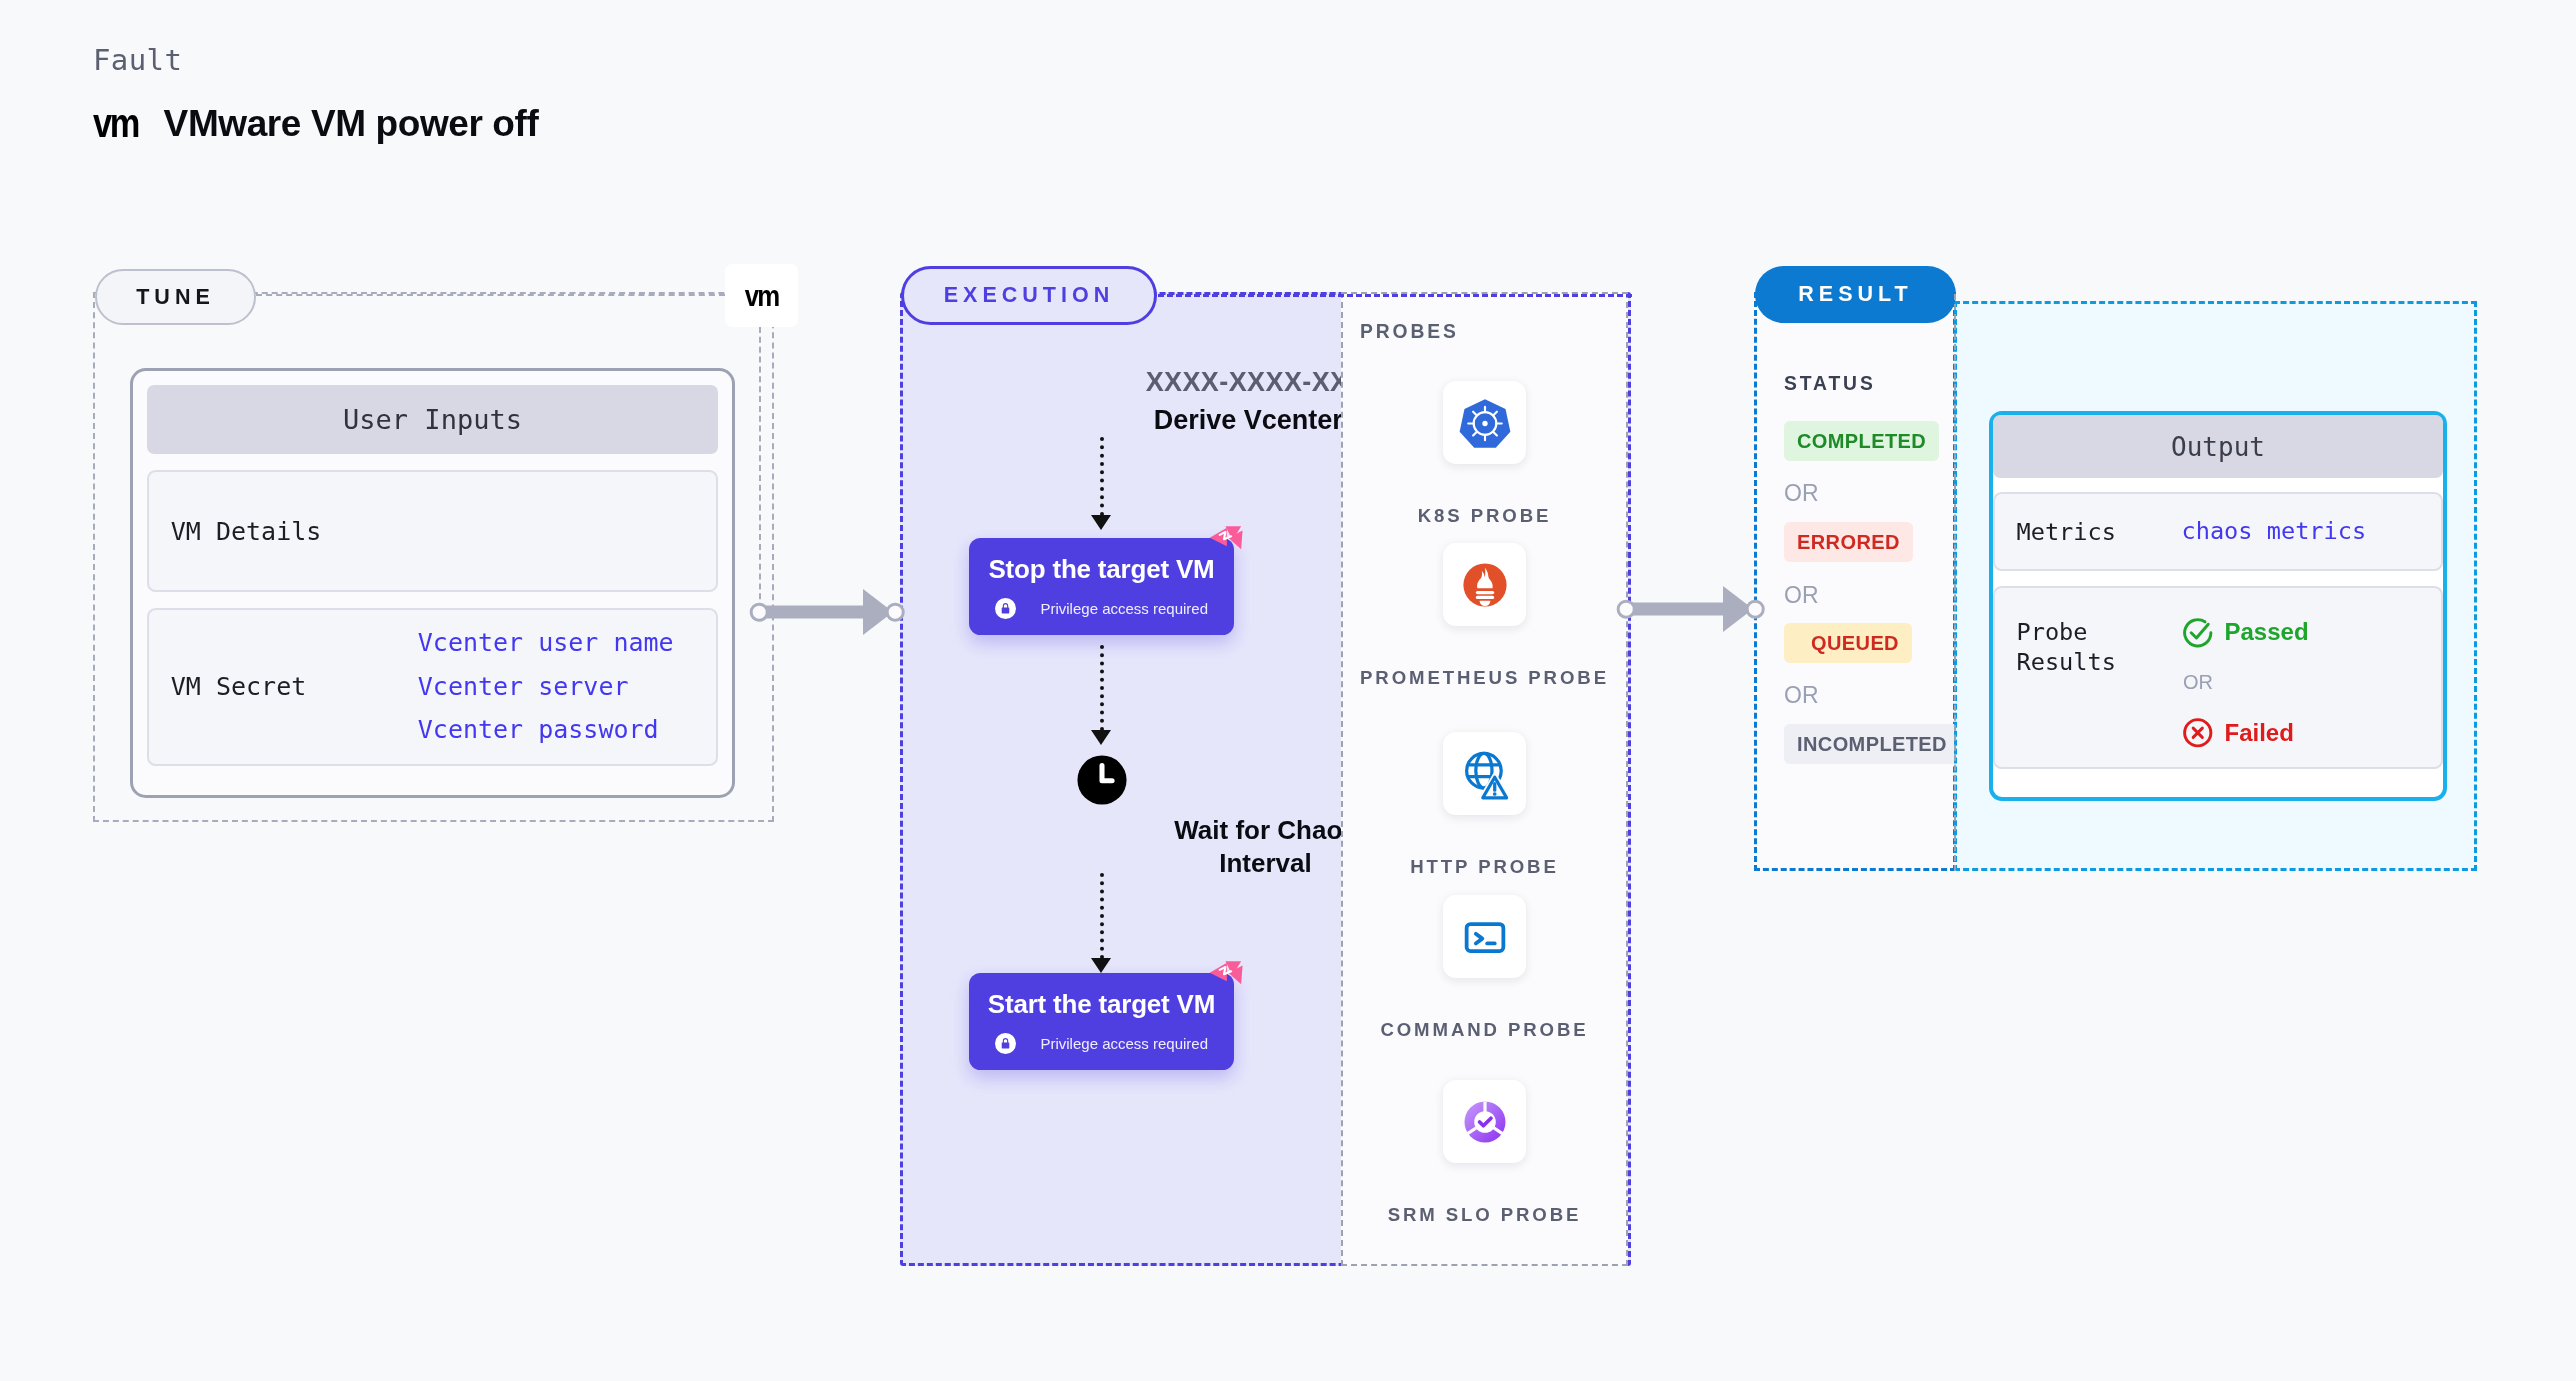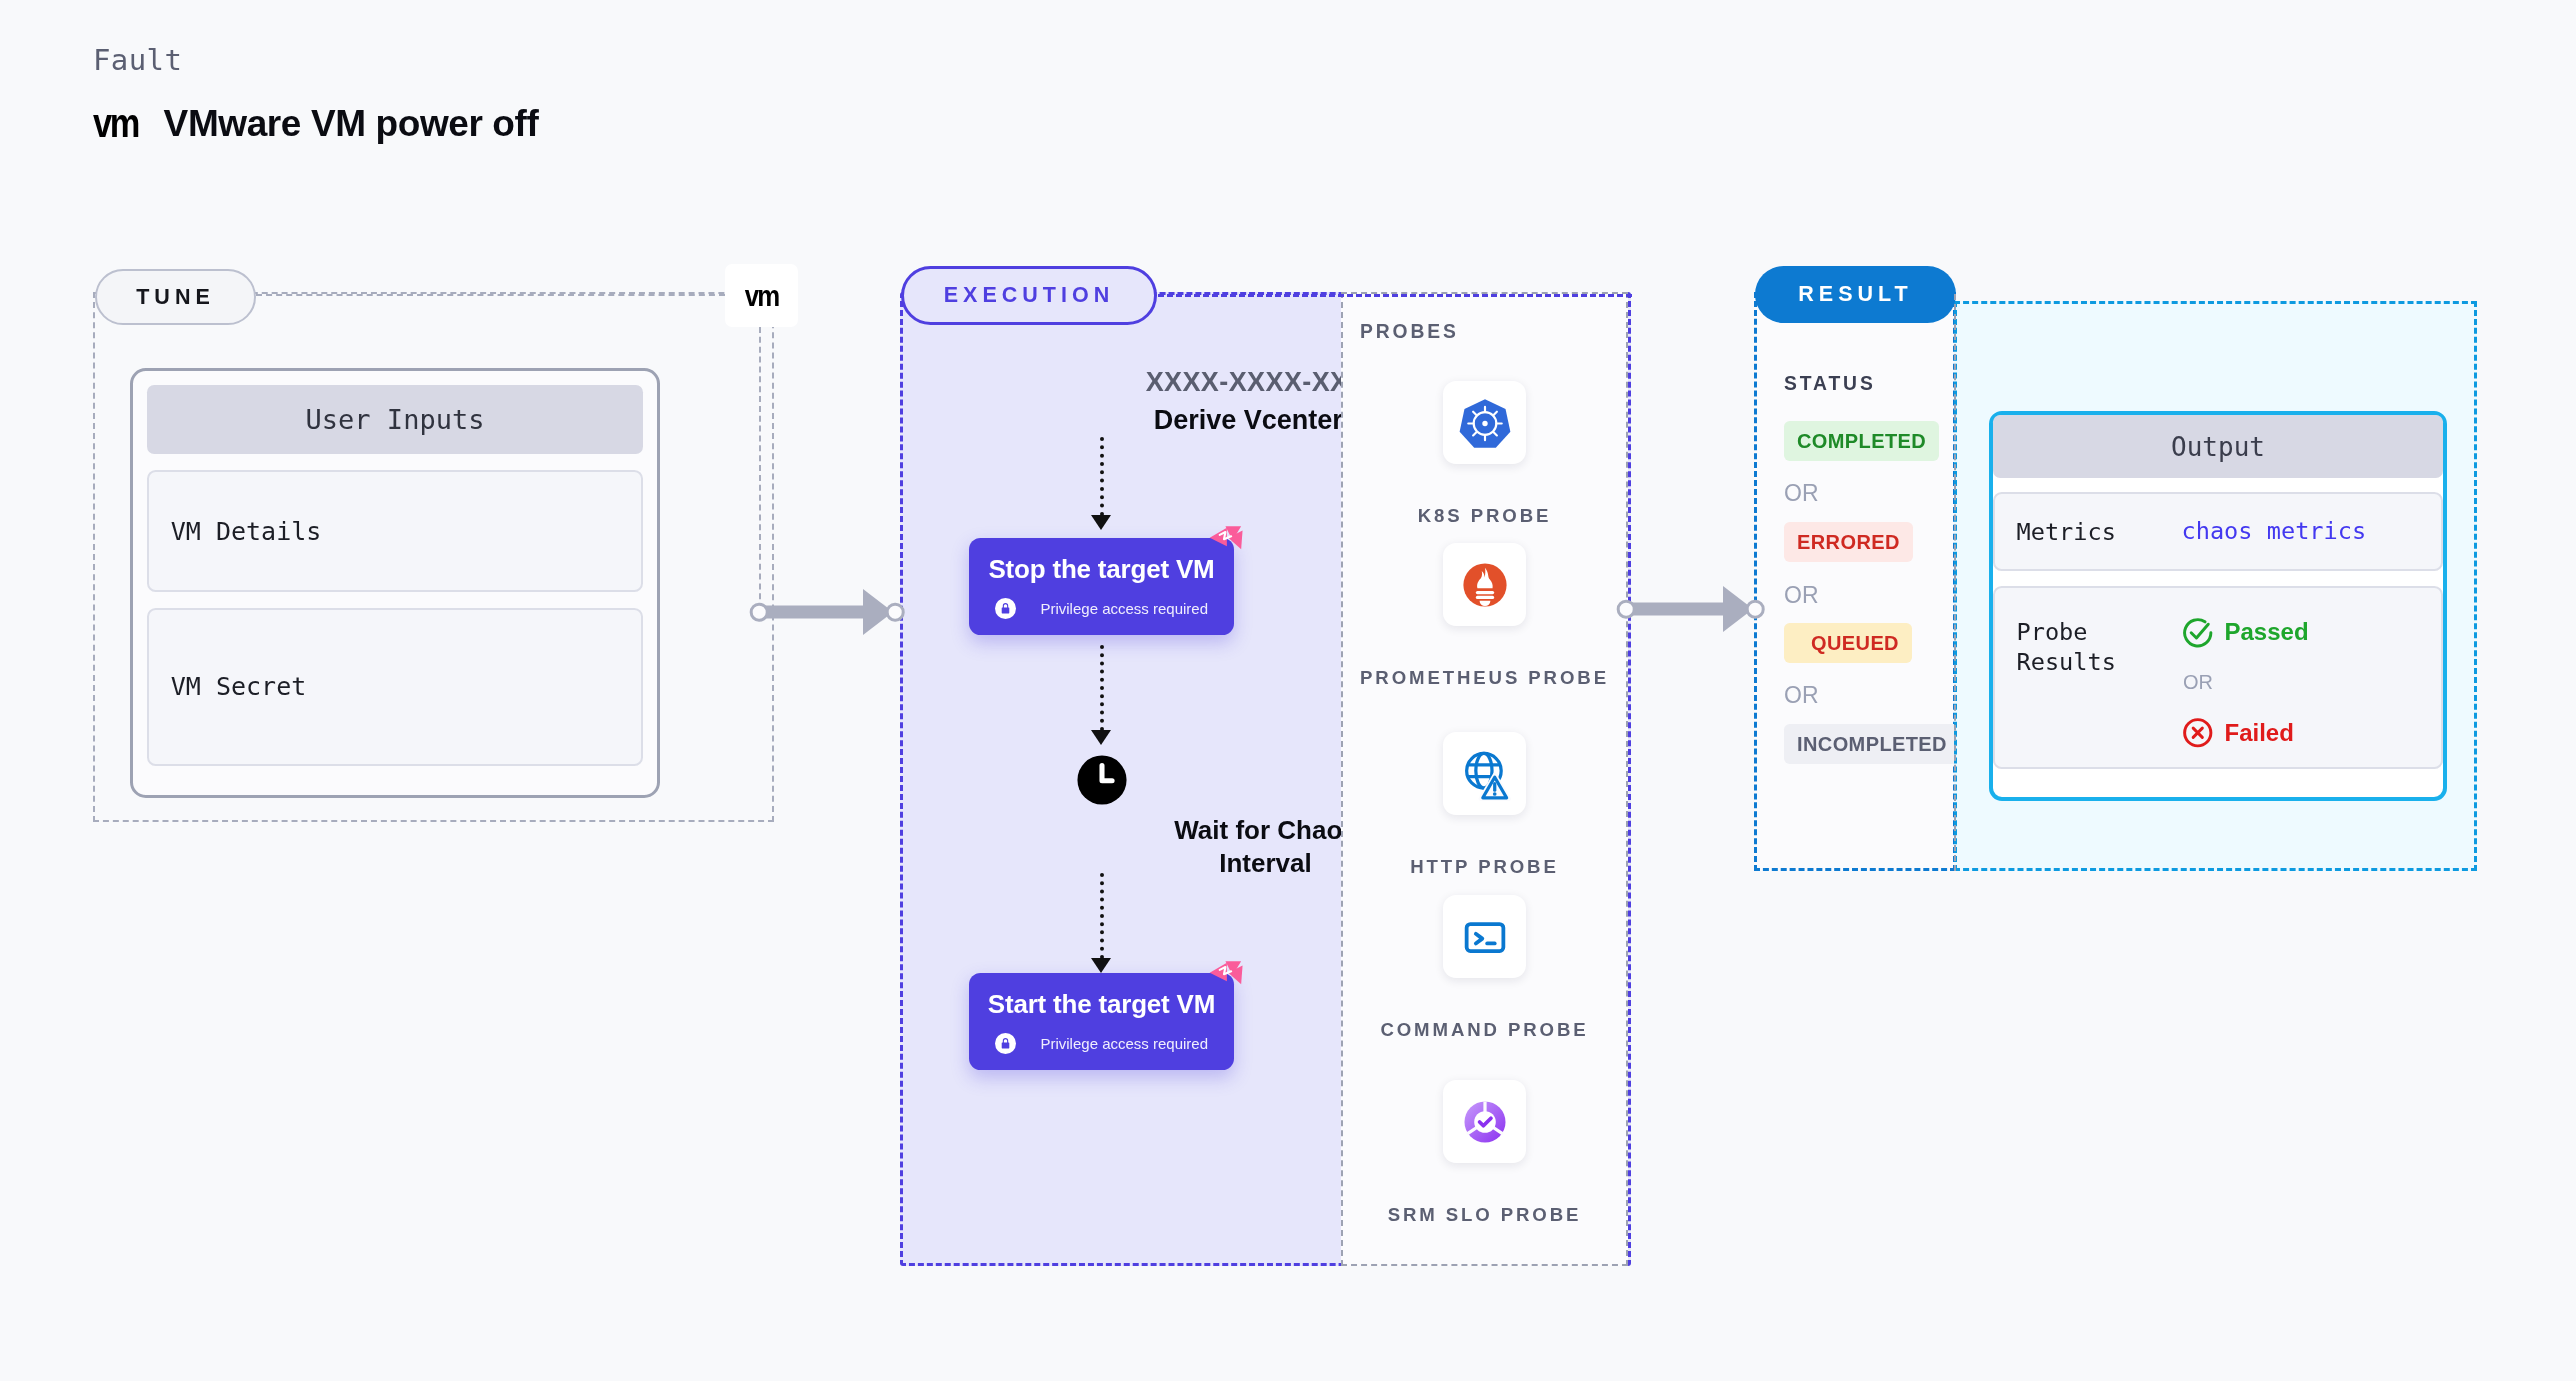--- a/index.html
+++ b/index.html
@@ -56,21 +56,21 @@
   #tune-dash-h {
     position: absolute; left: 256px; top: 294px; width: 469px; height: 0;
     border-top: 2.9px dashed #a7acbd;
   }
   #tune-dash-v {
     position: absolute; left: 759px; top: 327px; width: 0; height: 292px;
     border-left: 2.9px dashed #a7acbd;
   }
 
   #user-inputs-card {
-    position: absolute; left: 130px; top: 368px; width: 530px; height: 430px;
+    position: absolute; left: 130px; top: 368px; width: 605px; height: 430px;
     border: 3.6px solid #9da2b3; border-radius: 15.8px; background: #fbfbfd;
     padding: 14.3px;
   }
   #user-inputs-header {
     height: 69px; background: #d7d8e4; border-radius: 7.2px;
     display: flex; align-items: center; justify-content: center;
     font-family: "DejaVu Sans Mono", monospace; font-size: 27px; color: #30333f;
   }
   .kv-row {
     margin-top: 15.8px; border: 2.1px solid #dcdee8; border-radius: 8.6px;
@@ -285,20 +285,25 @@
 
 <div id="user-inputs-card">
   <div id="user-inputs-header">User Inputs</div>
 
   <div id="row-vm-details" class="kv-row">
     <div class="kv-key">VM Details</div>
   </div>
 
   <div id="row-vm-secret" class="kv-row">
     <div class="kv-key">VM Secret</div>
+    <div class="kv-vals">
+      <div class="kv-val">Vcenter user name</div>
+      <div class="kv-val">Vcenter server</div>
+      <div class="kv-val">Vcenter password</div>
+    </div>
   </div>
 </div>
 
 <div id="arrow1" class="conn-arrow">
   <div class="conn-line"></div>
   <div class="conn-head"></div>
   <div class="conn-dot a"></div>
   <div class="conn-dot b"></div>
 </div>
 

